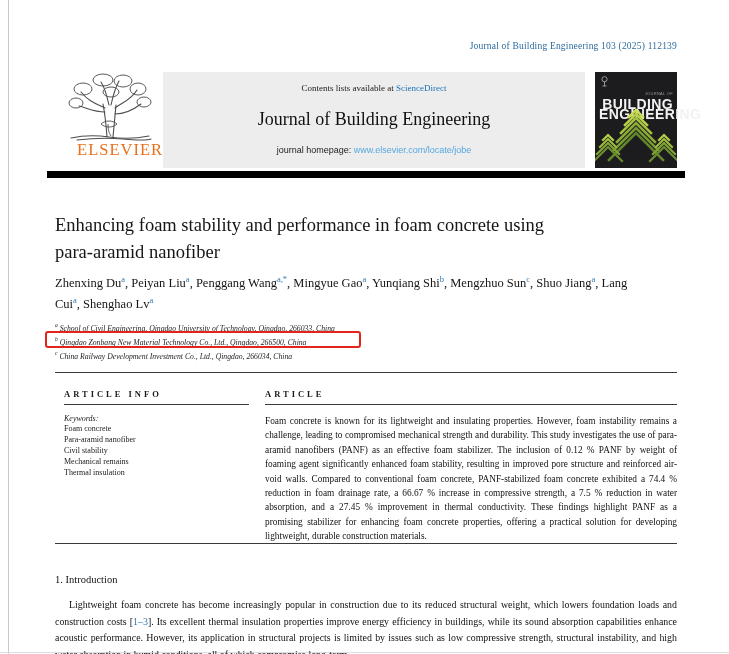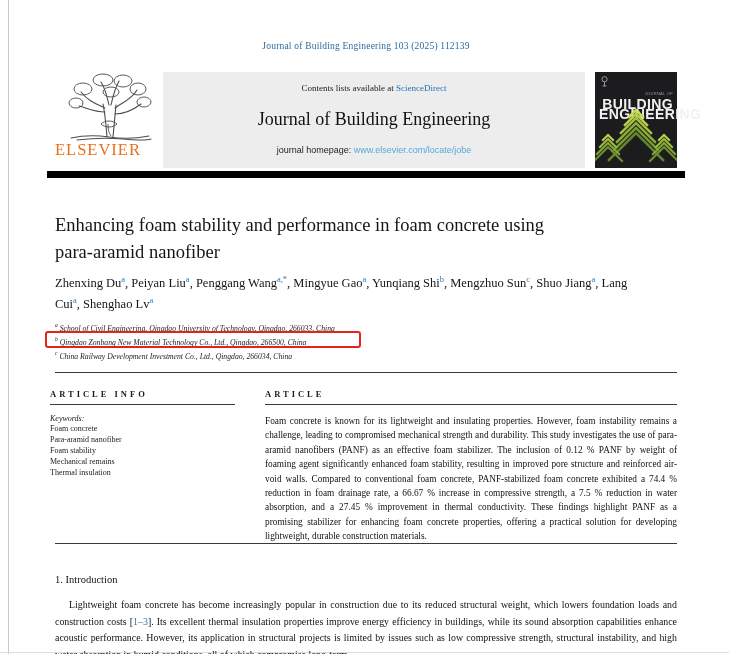--- a/index.html
+++ b/index.html
@@ -5,27 +5,27 @@
   html,body{margin:0;padding:0;}
   body{
     width:729px;height:654px;position:relative;overflow:hidden;
     background:#ffffff;font-family:"Liberation Serif",serif;color:#1a1a1a;
   }
   .page-left-edge{position:absolute;left:8px;top:0;width:1px;height:654px;background:#c9c9c9;}
   .page-bottom-edge{position:absolute;left:0;top:652px;width:729px;height:1px;background:#dedede;}
 
   
   .citation-line{
-    position:absolute;top:41px;left:55px;width:622px;text-align:center;
+    position:absolute;top:41px;left:55px;width:622px;text-align:right;
     font-size:9.5px;color:#2b6a9e;letter-spacing:.2px;
   }
 
   
   .header{position:absolute;top:72px;left:55px;width:622px;height:96px;}
-  .logo-area{position:absolute;left:0;top:0;width:108px;height:96px;background:#fff;text-align:left;}
+  .logo-area{position:absolute;left:0;top:0;width:108px;height:96px;background:#fff;text-align:right;}
   .logo-tree{display:block;margin:0 auto;}
   .elsevier-wordmark{
     font-size:16.5px;color:#e9711c;letter-spacing:1px;margin-top:-2px;
     font-family:"Liberation Serif",serif;
   }
   .gray-box{
     position:absolute;left:108px;top:0;width:422px;height:96px;background:#ededed;
     display:flex;flex-direction:column;justify-content:space-between;
     text-align:center;padding:11px 0 13px 0;box-sizing:border-box;
   }
@@ -57,21 +57,21 @@
   .affil-line{position:relative;}
   .red-box{
     position:absolute;left:-10px;top:-3.5px;width:312px;height:13px;
     border:2.5px solid #e3241d;border-radius:3px;pointer-events:none;
   }
   .rule{position:absolute;left:55px;width:622px;height:1px;background:#3a3a3a;}
   .rule-affil{top:372px;}
   .rule-bottom{top:543px;}
 
   
-  .col-left{position:absolute;left:50px;top:389px;width:185px;}
+  .col-left{position:absolute;left:64px;top:389px;width:185px;}
   .col-right{position:absolute;left:265px;top:389px;width:412px;}
   .sec-heading{font-size:8.5px;font-weight:bold;letter-spacing:3px;color:#1a1a1a;}
   .sec-rule{height:1px;background:#3a3a3a;margin-top:5px;}
   .keywords-label{font-size:8px;font-style:italic;margin-top:9px;}
   .keyword{font-size:8px;line-height:11px;}
   .abstract-text{
     margin-top:9px;font-size:9.3px;line-height:14.4px;text-align:justify;color:#111;
   }
 
   
@@ -187,21 +187,21 @@
 </div>
 
 <div class="rule rule-affil"></div>
 
 <div class="col-left">
   <div class="sec-heading">ARTICLE INFO</div>
   <div class="sec-rule"></div>
   <div class="keywords-label">Keywords:</div>
   <div class="keyword">Foam concrete</div>
   <div class="keyword">Para-aramid nanofiber</div>
-  <div class="keyword">Foam stability</div>
+  <div class="keyword">Civil stability</div>
   <div class="keyword">Mechanical remains</div>
   <div class="keyword">Thermal insulation</div>
 </div>
 
 <div class="col-right">
   <div class="sec-heading">ARTICLE</div>
   <div class="sec-rule"></div>
   <div class="abstract-text">Foam concrete is known for its lightweight and insulating properties. However, foam instability remains a challenge, leading to compromised mechanical strength and durability. This study investigates the use of para-aramid nanofibers (PANF) as an effective foam stabilizer. The inclusion of 0.12 % PANF by weight of foaming agent significantly enhanced foam stability, resulting in improved pore structure and reinforced air-void walls. Compared to conventional foam concrete, PANF-stabilized foam concrete exhibited a 74.4 % reduction in foam drainage rate, a 66.67 % increase in compressive strength, a 7.5 % reduction in water absorption, and a 27.45 % improvement in thermal conductivity. These findings highlight PANF as a promising stabilizer for enhancing foam concrete properties, offering a practical solution for developing lightweight, durable construction materials.</div>
 </div>
 

